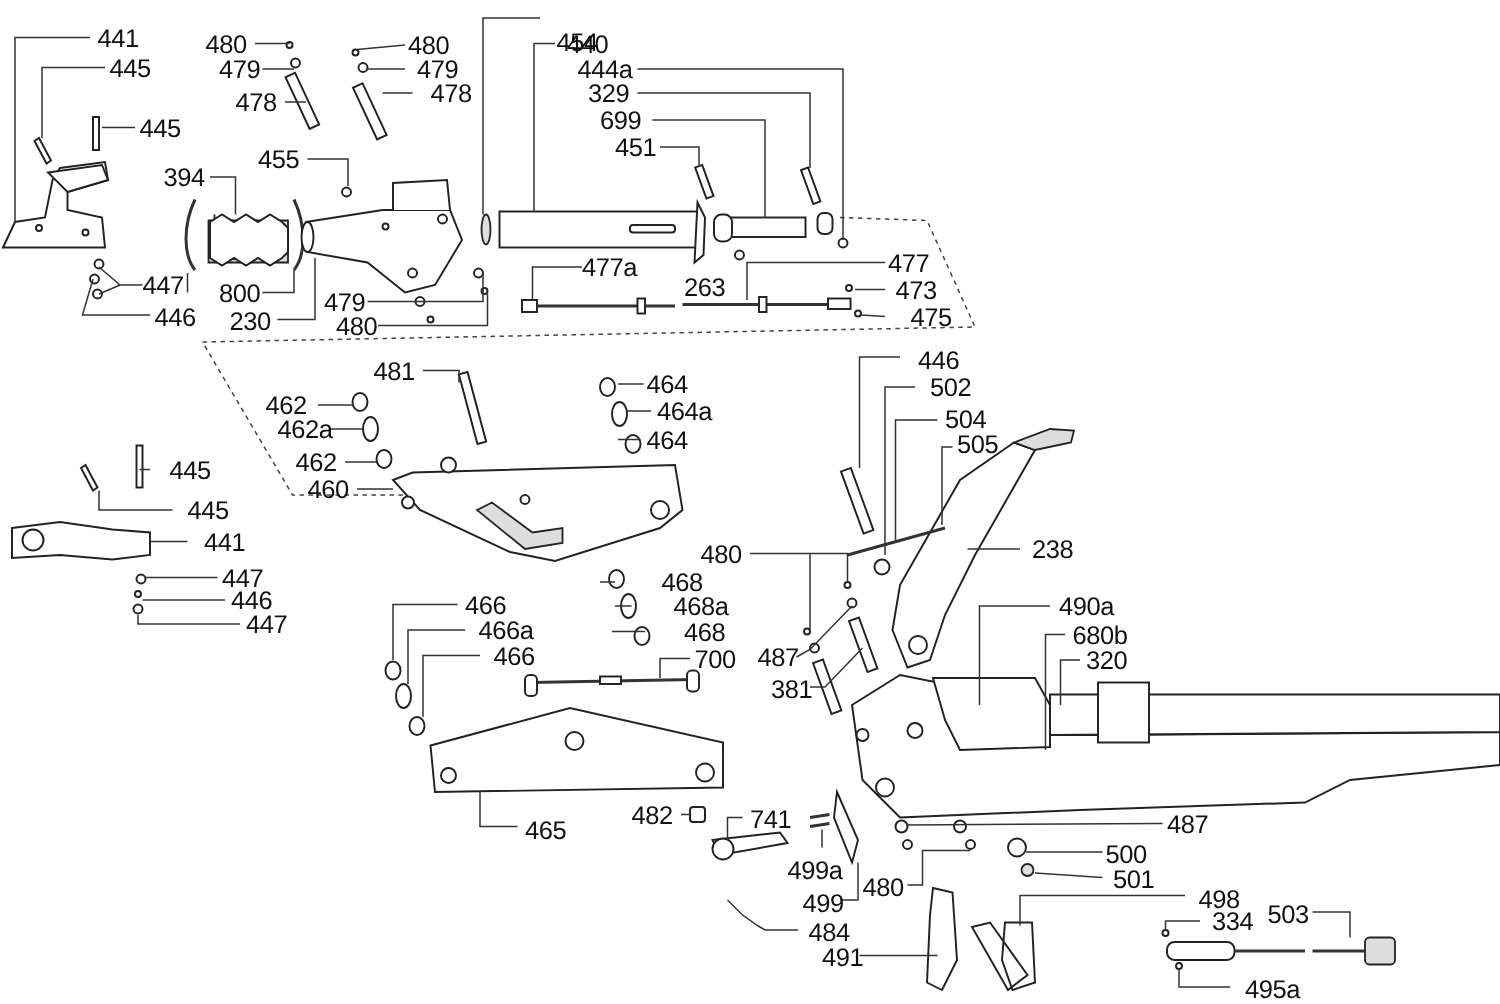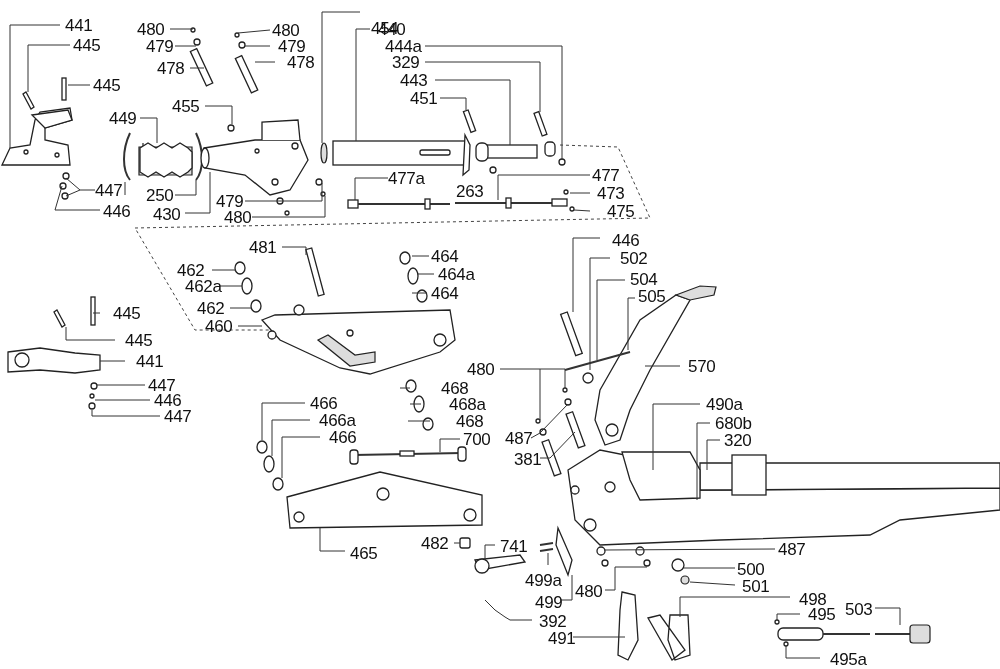--- a/index.html
+++ b/index.html
@@ -276,28 +276,28 @@
 <div class="lbl" style="left:137px;top:21px">480</div>
 <div class="lbl" style="left:146px;top:38px">479</div>
 <div class="lbl" style="left:157px;top:60px">478</div>
 <div class="lbl" style="left:272px;top:22px">480</div>
 <div class="lbl" style="left:278px;top:38px">479</div>
 <div class="lbl" style="left:287px;top:54px">478</div>
 <div class="lbl" style="left:371px;top:20px">454</div>
 <div class="lbl" style="left:378px;top:21px">440</div>
 <div class="lbl" style="left:385px;top:38px">444a</div>
 <div class="lbl" style="left:392px;top:54px">329</div>
-<div class="lbl" style="left:400px;top:72px">443</div>
+<div class="lbl" style="left:400px;top:72px">699</div>
 <div class="lbl" style="left:410px;top:90px">451</div>
 <div class="lbl" style="left:172px;top:98px">455</div>
-<div class="lbl" style="left:109px;top:110px">449</div>
+<div class="lbl" style="left:109px;top:110px">394</div>
 <div class="lbl" style="left:95px;top:182px">447</div>
 <div class="lbl" style="left:103px;top:203px">446</div>
-<div class="lbl" style="left:146px;top:187px">250</div>
-<div class="lbl" style="left:153px;top:206px">430</div>
+<div class="lbl" style="left:146px;top:187px">800</div>
+<div class="lbl" style="left:153px;top:206px">230</div>
 <div class="lbl" style="left:216px;top:193px">479</div>
 <div class="lbl" style="left:224px;top:209px">480</div>
 <div class="lbl" style="left:388px;top:170px">477a</div>
 <div class="lbl" style="left:456px;top:183px">263</div>
 <div class="lbl" style="left:592px;top:167px">477</div>
 <div class="lbl" style="left:597px;top:185px">473</div>
 <div class="lbl" style="left:607px;top:203px">475</div>
 
 <div class="lbl" style="left:249px;top:239px">481</div>
 <div class="lbl" style="left:177px;top:262px">462</div>
@@ -311,42 +311,42 @@
 <div class="lbl" style="left:125px;top:332px">445</div>
 <div class="lbl" style="left:136px;top:353px">441</div>
 <div class="lbl" style="left:148px;top:377px">447</div>
 <div class="lbl" style="left:154px;top:392px">446</div>
 <div class="lbl" style="left:164px;top:408px">447</div>
 
 <div class="lbl" style="left:612px;top:232px">446</div>
 <div class="lbl" style="left:620px;top:250px">502</div>
 <div class="lbl" style="left:630px;top:271px">504</div>
 <div class="lbl" style="left:638px;top:288px">505</div>
-<div class="lbl" style="left:688px;top:358px">570</div>
+<div class="lbl" style="left:688px;top:358px">238</div>
 <div class="lbl" style="left:467px;top:361px">480</div>
 <div class="lbl" style="left:441px;top:380px">468</div>
 <div class="lbl" style="left:449px;top:396px">468a</div>
 <div class="lbl" style="left:456px;top:413px">468</div>
 <div class="lbl" style="left:463px;top:431px">700</div>
 <div class="lbl" style="left:310px;top:395px">466</div>
 <div class="lbl" style="left:319px;top:412px">466a</div>
 <div class="lbl" style="left:329px;top:429px">466</div>
 <div class="lbl" style="left:505px;top:430px">487</div>
 <div class="lbl" style="left:514px;top:451px">381</div>
 <div class="lbl" style="left:706px;top:396px">490a</div>
 <div class="lbl" style="left:715px;top:415px">680b</div>
 <div class="lbl" style="left:724px;top:432px">320</div>
 
 <div class="lbl" style="left:350px;top:545px">465</div>
 <div class="lbl" style="left:421px;top:535px">482</div>
 <div class="lbl" style="left:500px;top:538px">741</div>
 <div class="lbl" style="left:525px;top:572px">499a</div>
 <div class="lbl" style="left:535px;top:594px">499</div>
 <div class="lbl" style="left:575px;top:583px">480</div>
-<div class="lbl" style="left:539px;top:613px">392</div>
+<div class="lbl" style="left:539px;top:613px">484</div>
 <div class="lbl" style="left:548px;top:630px">491</div>
 <div class="lbl" style="left:778px;top:541px">487</div>
 <div class="lbl" style="left:737px;top:561px">500</div>
 <div class="lbl" style="left:742px;top:578px">501</div>
 <div class="lbl" style="left:799px;top:591px">498</div>
-<div class="lbl" style="left:808px;top:606px">495</div>
+<div class="lbl" style="left:808px;top:606px">334</div>
 <div class="lbl" style="left:845px;top:601px">503</div>
 <div class="lbl" style="left:830px;top:651px">495a</div>
 
 </body></html>

